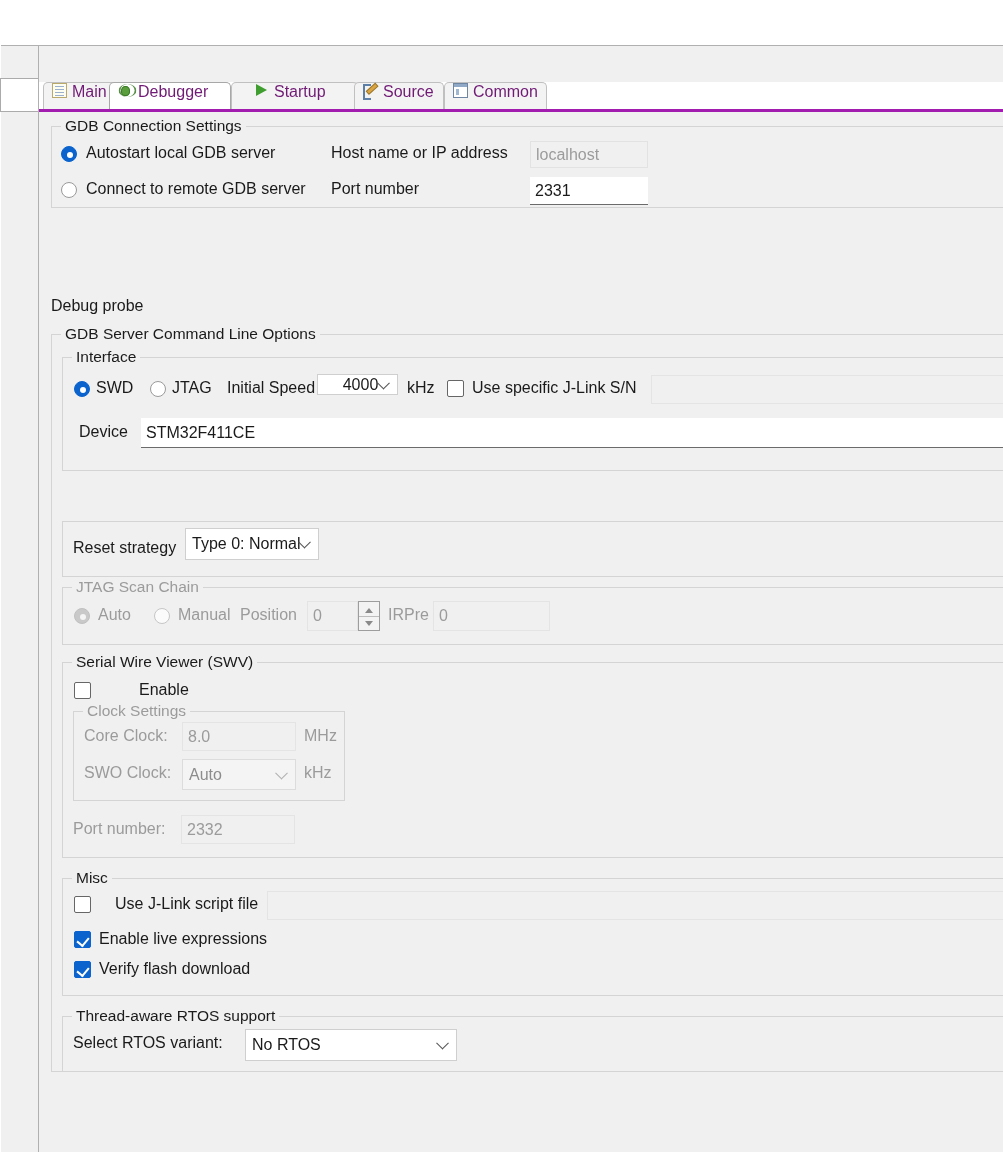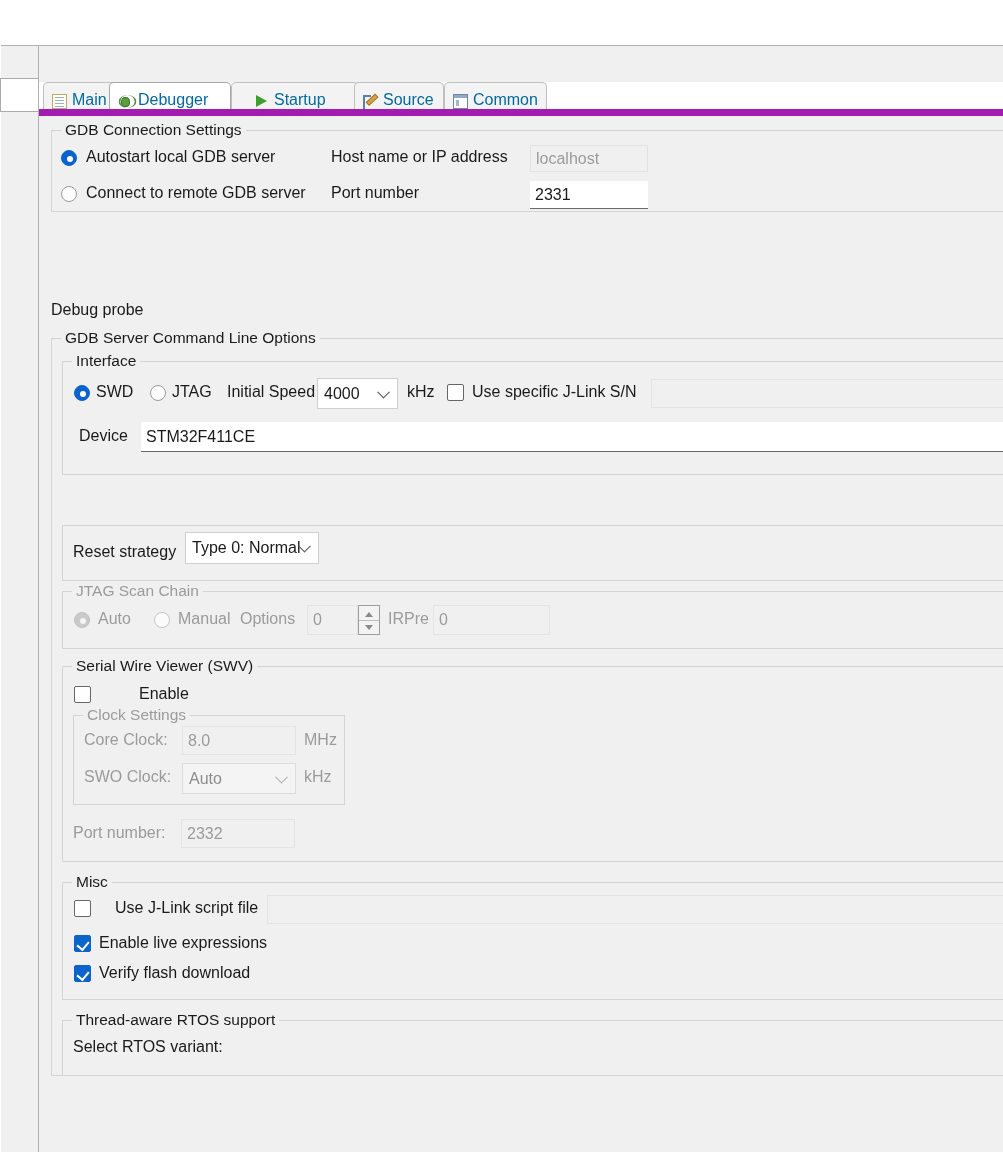--- a/index.html
+++ b/index.html
@@ -57,23 +57,23 @@
     padding:0 6px; outline:none;
   }
 
   
   .tab-strip {
     position:absolute; left:0; top:36px; width:965px; height:27px;
     background:#ffffff;
   }
   .tab {
     position:absolute; top:0; height:27px;
-    display:flex; align-items:flex-end; gap:5px;
+    display:flex; align-items:flex-start; gap:5px;
     padding:0 9px 0 8px;
-    font-size:16px; color:#0369a1;
+    font-size:16px; color:#701a75;
     background:#f3f3f3;
     border:1px solid #c0c0c0;
     border-bottom:none;
     border-top-left-radius:5px; border-top-right-radius:5px;
     white-space:nowrap;
     cursor:default;
   }
   .tab.active {
     background:#ffffff;
     border-color:#a8a8a8;
@@ -127,21 +127,21 @@
     content:""; position:absolute; left:0; top:0; right:0; height:3px; background:#8fa9c6;
   }
   .ico-win::after{
     content:""; position:absolute; left:2px; top:5px; width:3px; bottom:2px; background:#9fb7d1;
   }
 
   
   .content {
     position:absolute; left:0; top:63px; width:965px; height:1044px;
     background:#f0f0f0;
-    border-top:7px solid #a21caf;
+    border-top:3px solid #a21caf;
   }
 
   
   .group {
     position:absolute;
     border:1px solid #d4d4d4;
   }
   .group > .legend {
     position:absolute; top:-10px; left:9px;
     background:#f0f0f0; padding:0 4px;
@@ -280,21 +280,21 @@
         <div class="group" style="left:10px; top:22px; width:943px; height:114px;">
           <span class="legend">Interface</span>
 
           <div class="radio on" style="left:11px; top:23px;"></div>
           <span class="lbl" style="left:33px; top:21px;">SWD</span>
 
           <div class="radio" style="left:87px; top:23px;"></div>
           <span class="lbl" style="left:109px; top:21px;">JTAG</span>
 
           <span class="lbl" style="left:164px; top:21px;">Initial Speed</span>
-          <div class="combo" style="left:254px; top:16px; width:81px; height:31px;">
+          <div class="combo" style="left:254px; top:16px; width:81px; height:21px;justify-content:center;">
             <span>4000</span>
             <span class="chev"></span>
           </div>
           <span class="lbl" style="left:344px; top:21px;">kHz</span>
 
           <div class="cbox" style="left:384px; top:22px;"></div>
           <span class="lbl" style="left:409px; top:21px;">Use specific J-Link S/N</span>
           <input class="tinput ghost" type="text" style="left: 588px; top: 17px; width: 355px; height: 29px;" disabled="" value="">
 
           <span class="lbl" style="left:16px; top:65px;">Device</span>
@@ -311,21 +311,21 @@
 
         <div class="group disabled" style="left:10px; top:252px; width:943px; height:58px;">
           <span class="legend">JTAG Scan Chain</span>
 
           <div class="radio dim on" style="left:11px; top:20px;"></div>
           <span class="lbl dim" style="left:35px; top:18px;">Auto</span>
 
           <div class="radio dim" style="left:91px; top:20px;"></div>
           <span class="lbl dim" style="left:115px; top:18px;">Manual</span>
 
-          <span class="lbl dim" style="left:177px; top:18px;">Options</span>
+          <span class="lbl dim" style="left:177px; top:18px;">Position</span>
           <input class="tinput ghost dimval" type="text" style="left: 244px; top: 13px; width: 51px; height: 30px;" disabled="" value="0">
           <div class="spin" style="left:295px; top:13px; height:30px;">
             <div class="up"></div>
             <div class="mid"></div>
             <div class="dn"></div>
           </div>
           <span class="lbl dim" style="left:325px; top:18px;">IRPre</span>
           <input class="tinput ghost dimval" type="text" style="left: 370px; top: 13px; width: 117px; height: 30px;" disabled="" value="0">
         </div>
 
@@ -365,19 +365,23 @@
           <span class="lbl" style="left:36px; top:51px;">Enable live expressions</span>
 
           <div class="cbox on" style="left:11px; top:82px;"></div>
           <span class="lbl" style="left:36px; top:81px;">Verify flash download</span>
         </div>
 
         <div class="group" style="left:10px; top:681px; width:943px; height:56px;">
           <span class="legend">Thread-aware RTOS support</span>
 
           <span class="lbl" style="left:10px; top:17px;">Select RTOS variant:</span>
+          <div class="combo" style="left:182px; top:12px; width:212px; height:32px;">
+            <span>No RTOS</span>
+            <span class="chev"></span>
+          </div>
         </div>
 
       </div>
 
     </div>
   </div>
 </div>
 
 </body></html>

